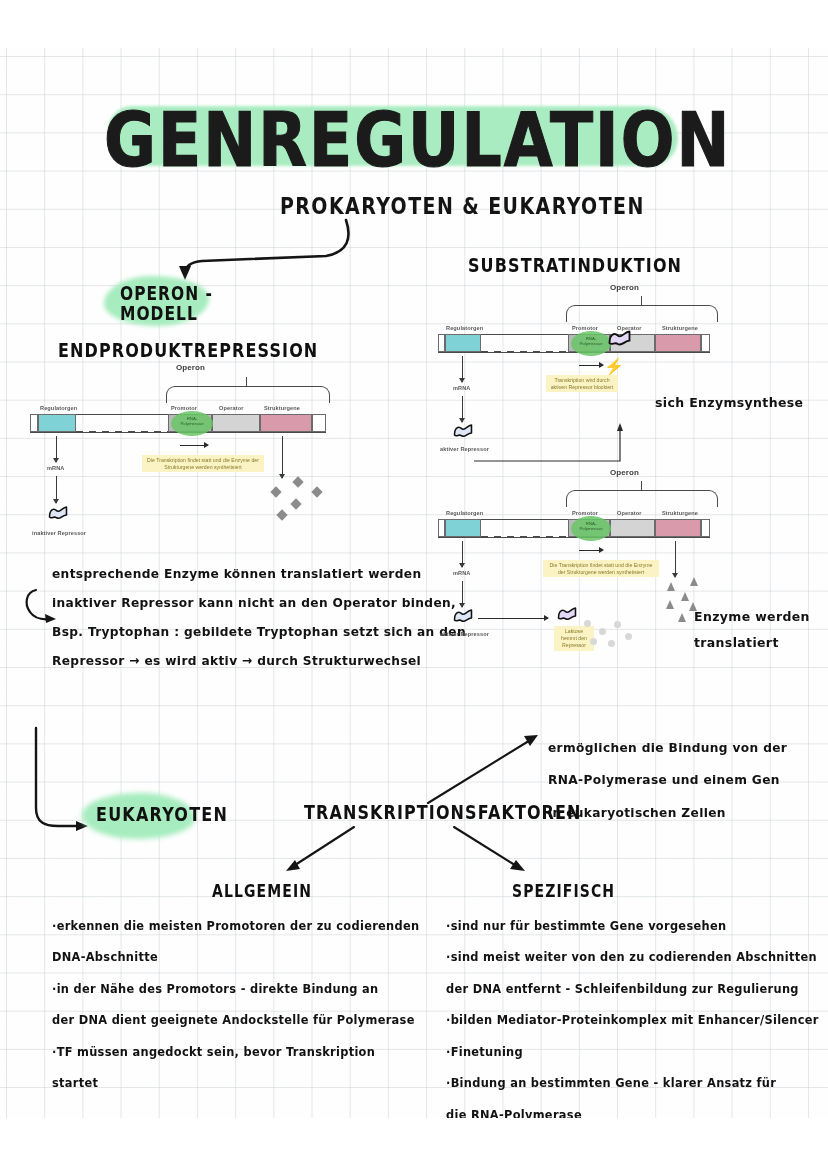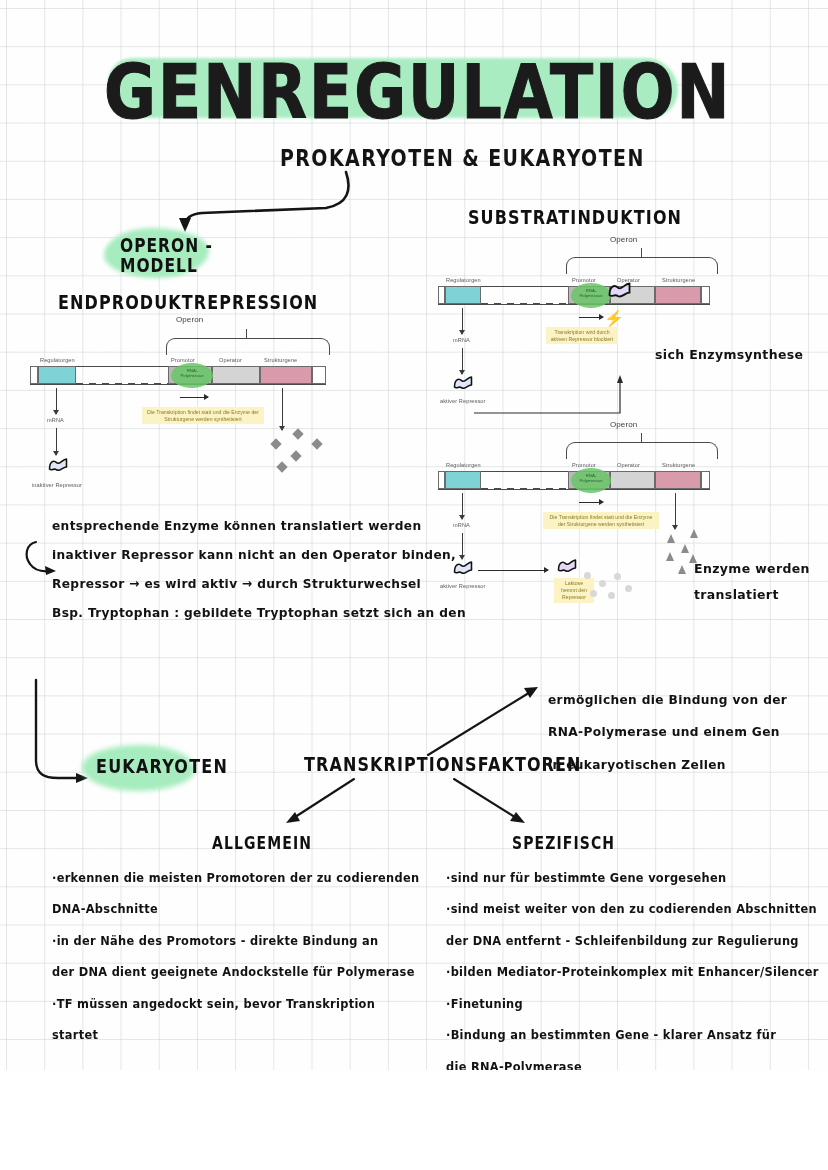--- a/index.html
+++ b/index.html
@@ -12,20 +12,21 @@
   .page{
     position:relative;
     width:828px;height:1070px;
     background-color:#fefefe;
     background-image:
       linear-gradient(to right, rgba(205,210,215,.55) 1px, transparent 1px),
       linear-gradient(to bottom, rgba(205,210,215,.55) 1px, transparent 1px);
     background-size:38.2px 38.2px;
     background-position:6px 8px;
     overflow:hidden;
+    margin-top:48px;
   }
   .abs{position:absolute;}
 
   
   .hand{
     font-family:"DejaVu Sans", sans-serif;
     color:#111;
     letter-spacing:.5px;
   }
   .title{
@@ -105,20 +106,21 @@
   }
 
   
   .diagram{font-family:"Liberation Sans", sans-serif;}
   .dlabel{
     position:absolute;
     font-size:5.6px;
     color:#5a5a5a;
     letter-spacing:.1px;
     white-space:nowrap;
+    font-weight:bold;
   }
   .dna-line{
     position:absolute;height:1.2px;background:#4a4a4a;
   }
   .seg{position:absolute;height:18px;border:1px solid #6b6b6b;box-sizing:border-box;}
   .seg-reg{background:#7fd2d6;}
   .seg-prom{background:#b9b9b9;}
   .seg-oper{background:#d4d4d4;}
   .seg-struk{background:#d99aab;}
   .seg-blank{background:#ffffff;}
@@ -281,22 +283,22 @@
   </div>
 
   <svg class="sv" style="left:20px;top:540px;" width="40" height="45">
     <path d="M16,2 C6,4 4,16 10,24 C14,30 22,32 31,31" fill="none" stroke="#151515" stroke-width="2.2" stroke-linecap="round"></path>
     <path d="M36,31 L25,26 L26,35 Z" fill="#151515"></path>
   </svg>
 
   <div class="abs note" style="left:52px;top:512px;">
     <div>entsprechende Enzyme können translatiert werden</div>
     <div>inaktiver Repressor kann nicht an den Operator binden,</div>
+    <div>Bsp. Tryptophan : gebildete Tryptophan setzt sich an den</div>
     <div>Repressor → es wird aktiv → durch Strukturwechsel</div>
-    <div>Bsp. Tryptophan : gebildete Tryptophan setzt sich an den</div>
   </div>
 
   <div class="abs hand h-sec" style="left:468px;top:206px;">SUBSTRATINDUKTION</div>
 
   <div class="abs diagram" style="left:438px;top:235px;width:290px;height:160px;">
 
     <div class="dlabel" style="left:172px;top:0px;font-size:8px;color:#3d3d3d;">Operon</div>
     <div class="brace" style="left:128px;top:22px;width:150px;"></div>
     <div class="brace-tick" style="left:203px;top:13px;"></div>
 

